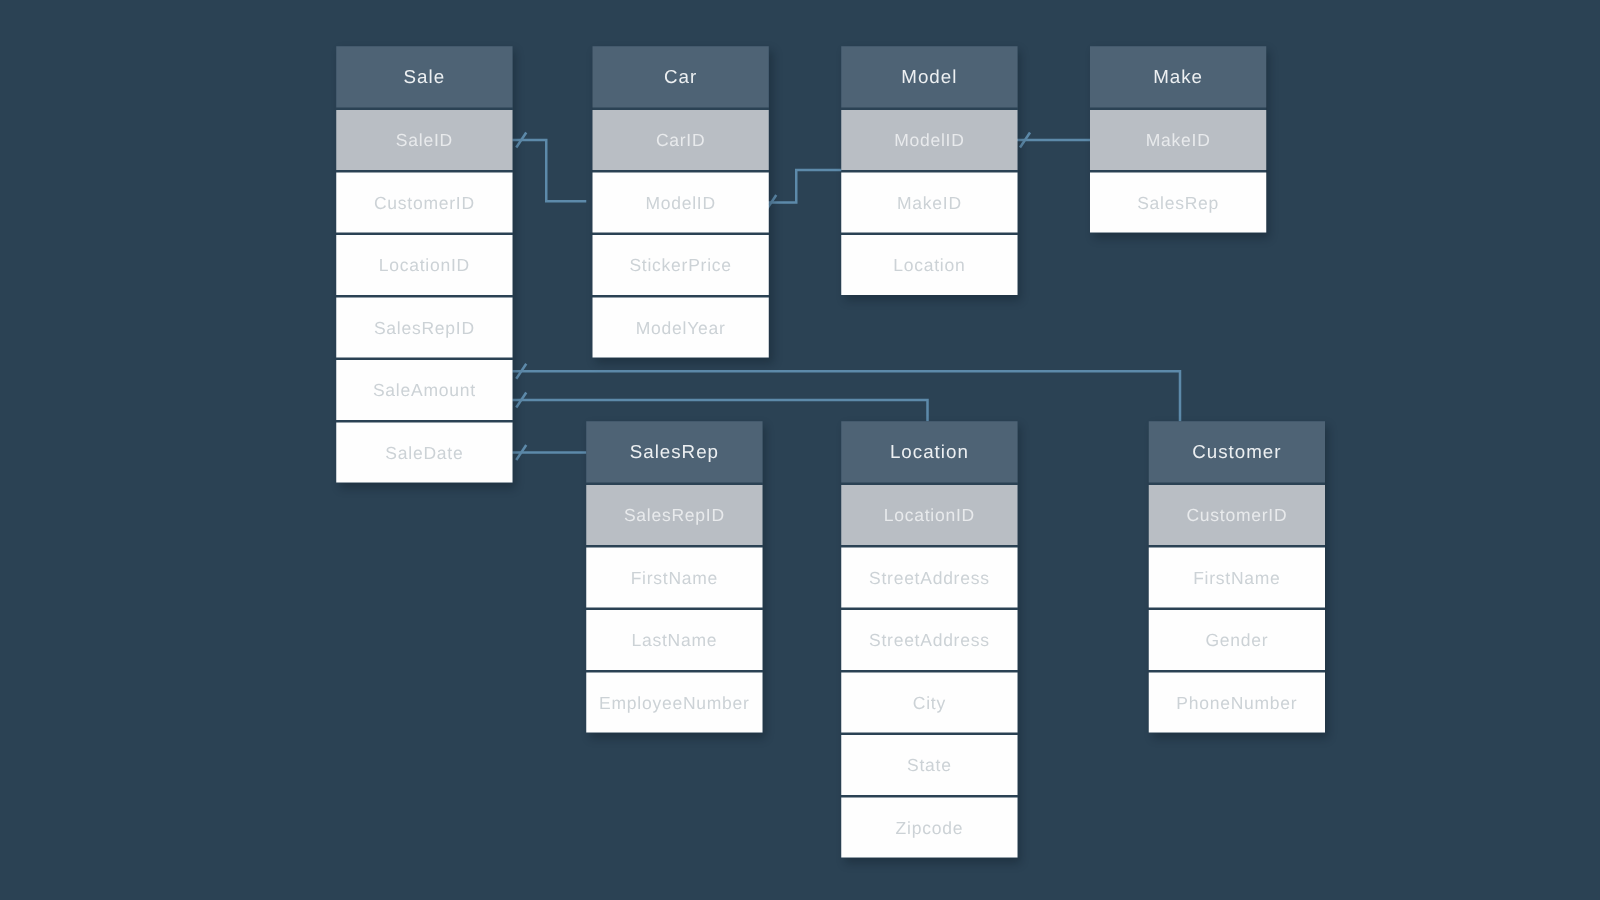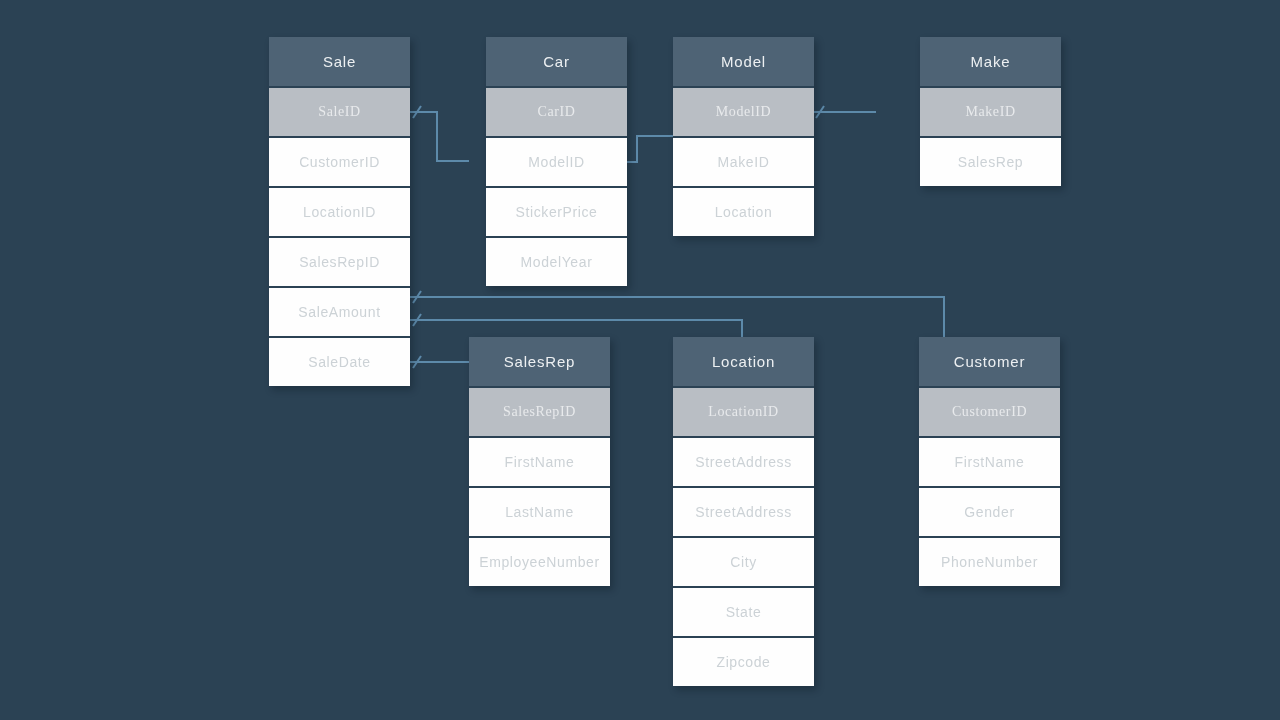--- a/index.html
+++ b/index.html
@@ -50,21 +50,20 @@
     background: #fefefe;
     color: #ccd2d6;
     font-size: 14px;
     letter-spacing: 0.6px;
     white-space: nowrap;
     overflow: hidden;
   }
   .trow.pk {
     background: #b9bec4;
     color: #e8eaec;
-    font-family: Liberation Serif, serif;
   }
 </style>
 </head>
 <body>
 
 <div class="stage">
   <svg class="wires" viewBox="0 0 1280 720" xmlns="http://www.w3.org/2000/svg">
       <polyline points="410,112 437,112 437,161 469,161"></polyline>
       <line x1="413" y1="118" x2="421" y2="106"></line>
       <polyline points="610,162 637,162 637,136 673,136"></polyline>
@@ -81,34 +80,34 @@
 
 <div class="entity" style="left: 269px; top: 37px;">
       <div class="thead">Sale</div>
       <div class="trow pk">SaleID</div>
       <div class="trow">CustomerID</div>
       <div class="trow">LocationID</div>
       <div class="trow">SalesRepID</div>
       <div class="trow">SaleAmount</div>
       <div class="trow">SaleDate</div>
     </div>
-    <div class="entity" style="left: 486px; top: 37px;">
+    <div class="entity" style="left: 474px; top: 37px;">
       <div class="thead">Car</div>
       <div class="trow pk">CarID</div>
       <div class="trow">ModelID</div>
       <div class="trow">StickerPrice</div>
       <div class="trow">ModelYear</div>
     </div>
     <div class="entity" style="left: 673px; top: 37px;">
       <div class="thead">Model</div>
       <div class="trow pk">ModelID</div>
       <div class="trow">MakeID</div>
       <div class="trow">Location</div>
     </div>
-    <div class="entity" style="left: 920px; top: 37px;">
+    <div class="entity" style="left: 872px; top: 37px;">
       <div class="thead">Make</div>
       <div class="trow pk">MakeID</div>
       <div class="trow">SalesRep</div>
     </div>
     <div class="entity" style="left: 469px; top: 337px;">
       <div class="thead">SalesRep</div>
       <div class="trow pk">SalesRepID</div>
       <div class="trow">FirstName</div>
       <div class="trow">LastName</div>
       <div class="trow">EmployeeNumber</div>

